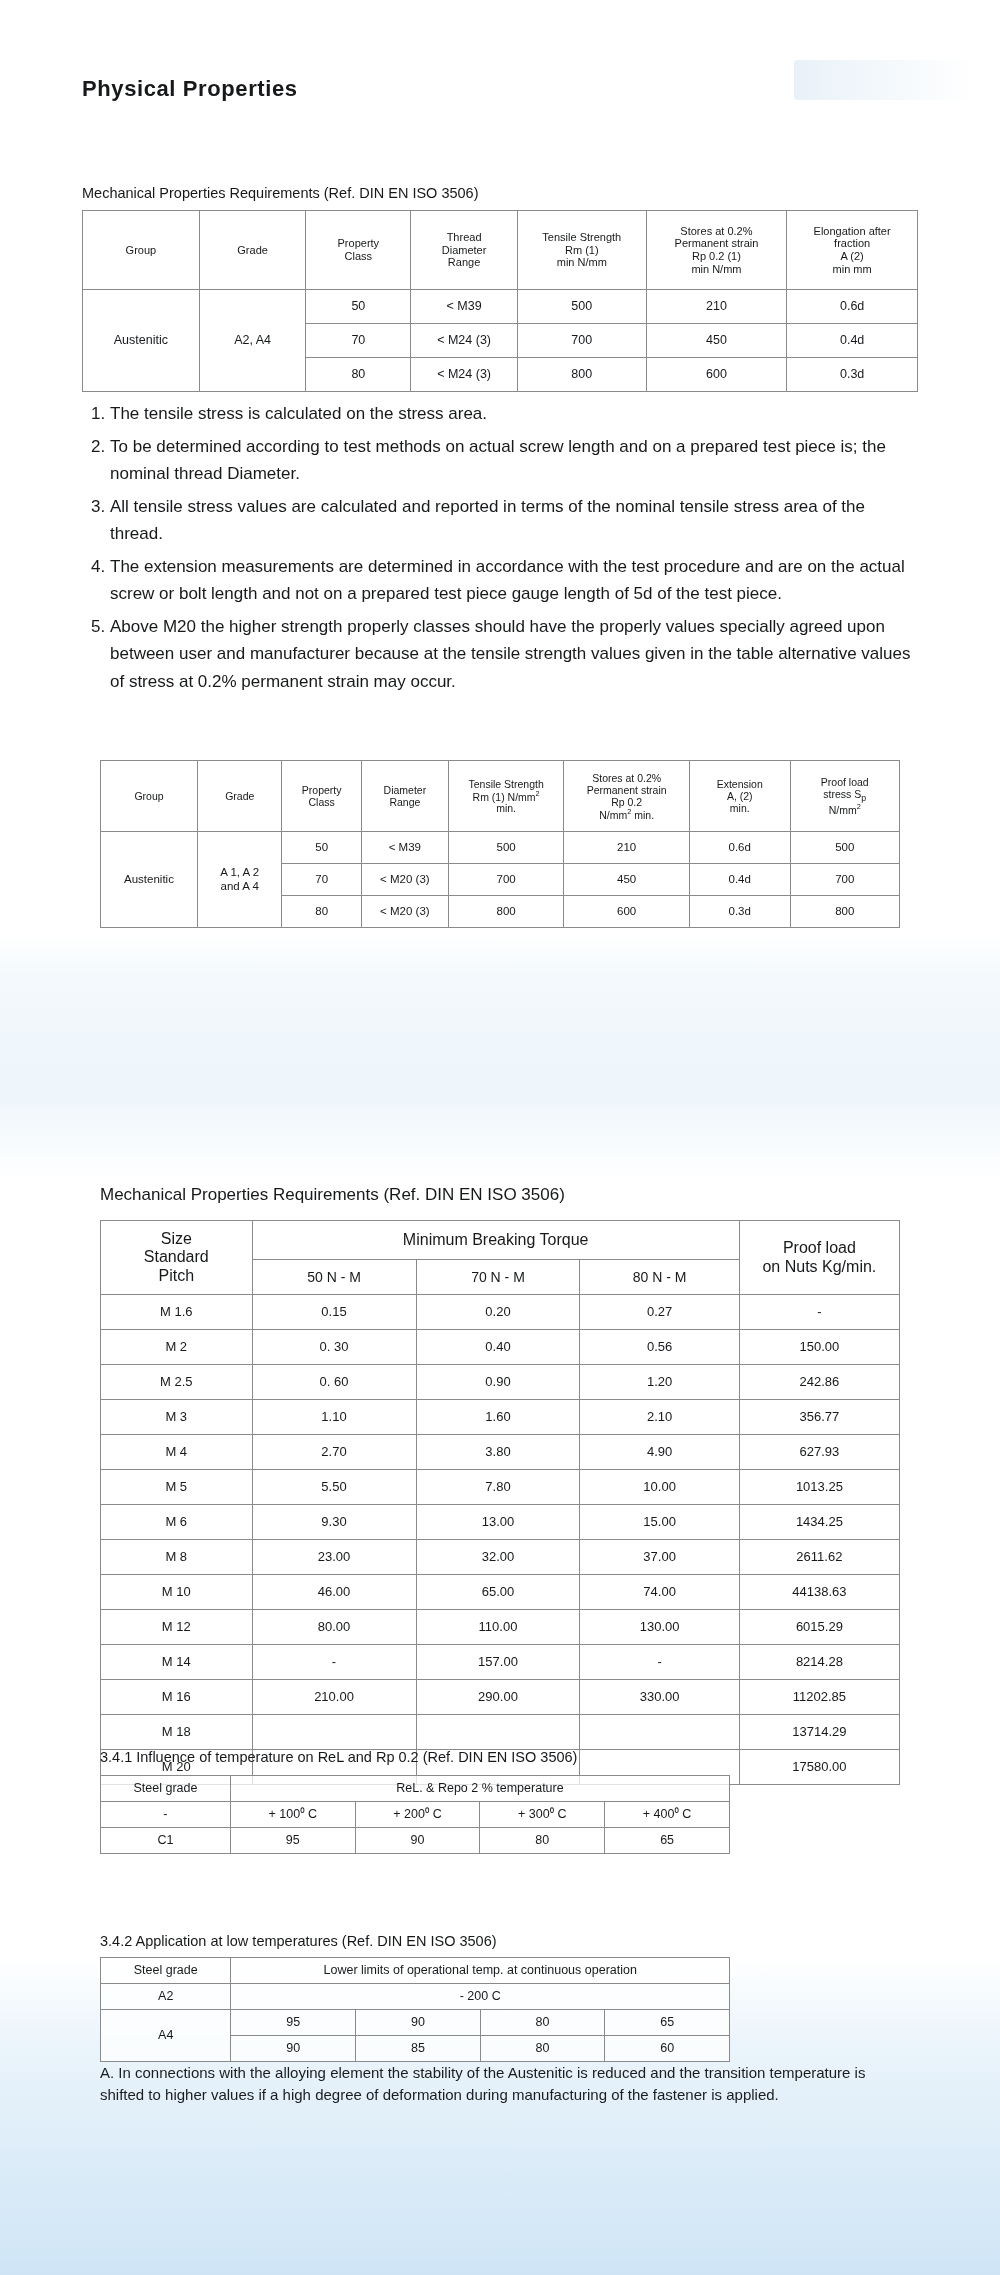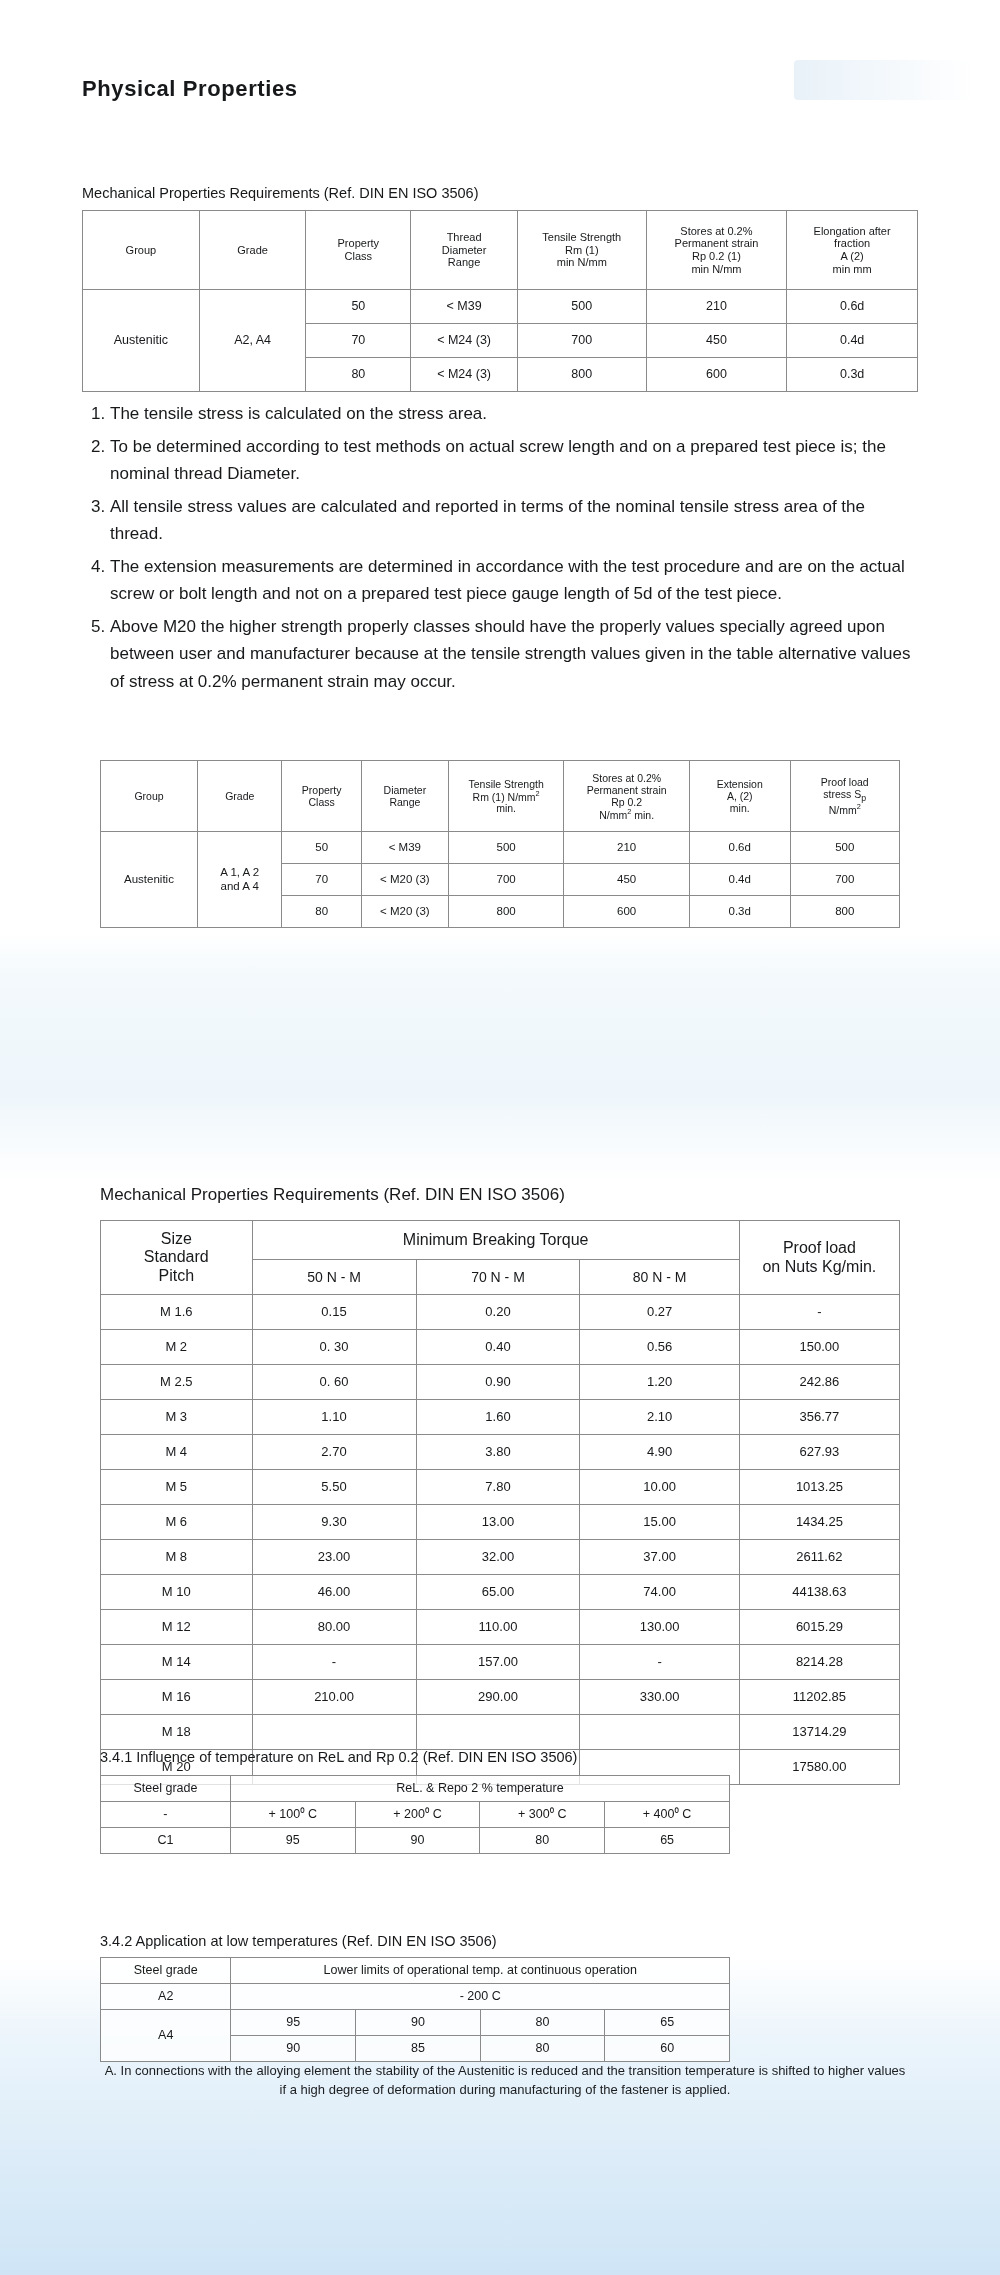--- a/index.html
+++ b/index.html
@@ -113,24 +113,23 @@
 
   
   #table5 { left: 100px; top: 1957px; width: 630px; font-size: 12.5px; }
   #table5 td { height: 21px; }
 
   .footnote {
     position: absolute;
     left: 100px;
     top: 2062px;
     width: 810px;
-    font-size: 13px;
+    font-size: 15px;
     line-height: 1.45;
     color: #1b1d1f;
-    text-align: center;
   }
 </style>
 </head>
 <body>
 
 <div class="page">
 
   <div class="watermark"></div>
 
   <h1 class="page-title">Physical Properties</h1>

